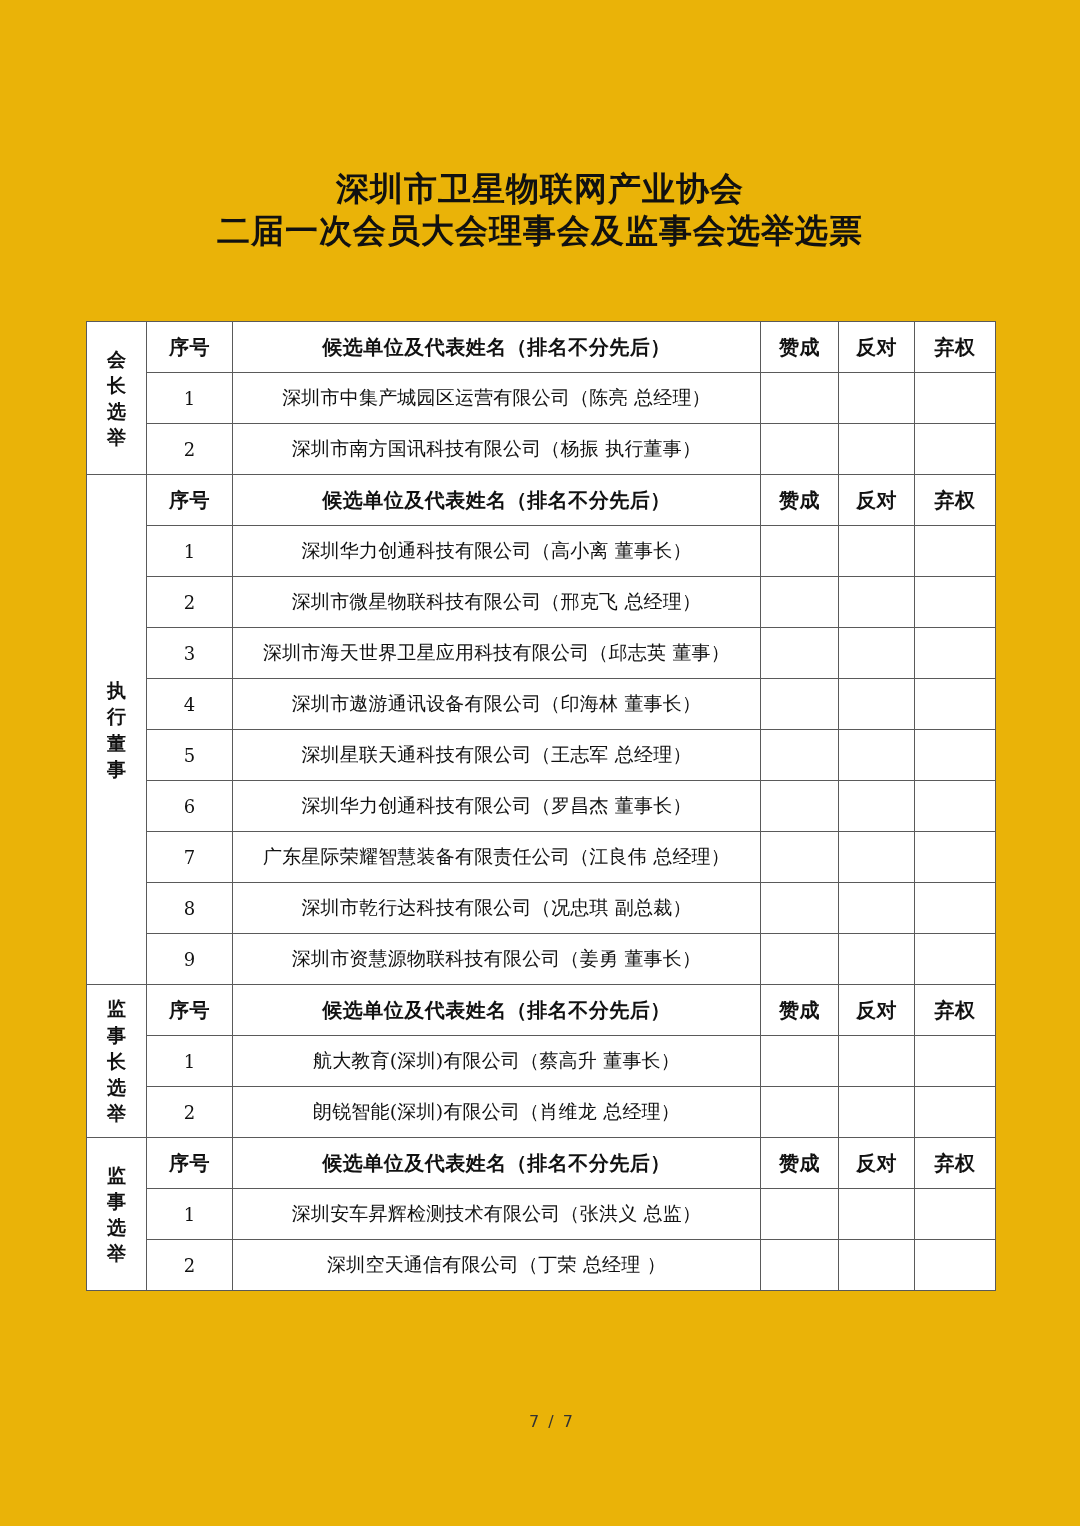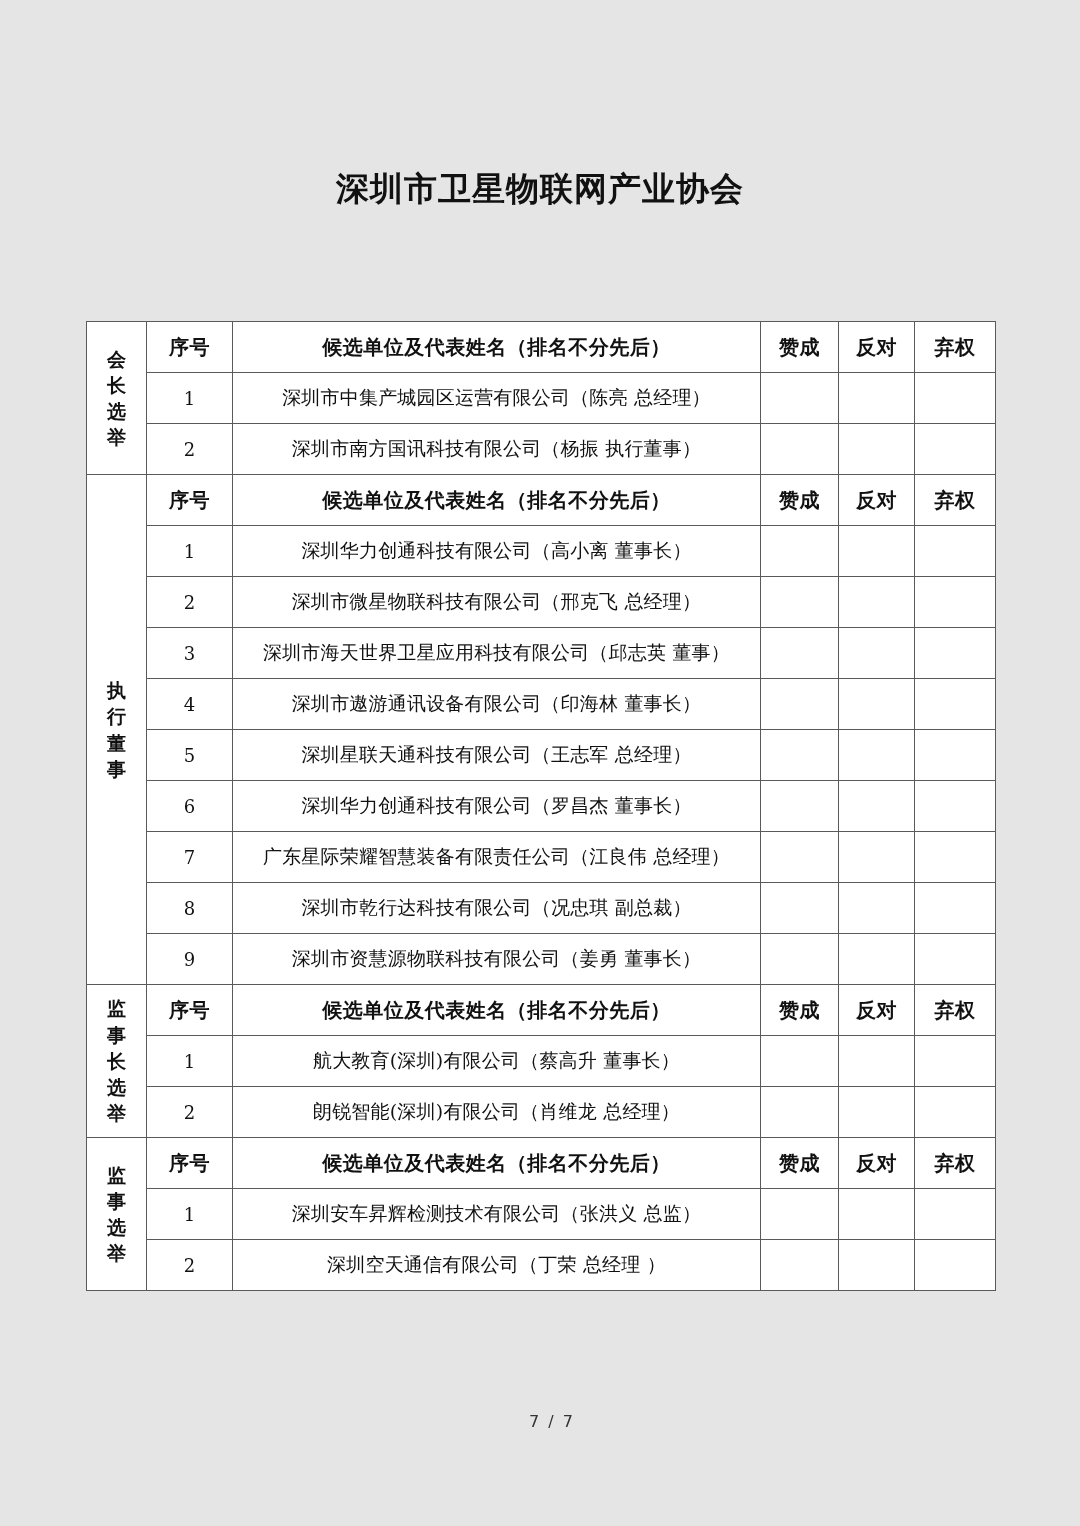--- a/index.html
+++ b/index.html
@@ -15,21 +15,21 @@
     position: relative;
     overflow: hidden;
   }
 
   .page {
     position: absolute;
     left: 0;
     top: 0;
     width: 1080px;
     height: 1526px;
-    background: #e5e5e5;
+    background: #eab308;
   }
 
   
   .title-block {
     position: absolute;
     left: 0;
     top: 168px;
     width: 1080px;
     text-align: center;
   }
@@ -126,20 +126,21 @@
     margin-left: 12px;
   }
 </style>
 </head>
 <body>
 
 <div class="page">
 
   <div class="title-block">
     <div class="title-line title-line-1">深圳市卫星物联网产业协会</div>
+    <div class="title-line title-line-2">二届一次会员大会理事会及监事会选举选票</div>
   </div>
 
   <table class="ballot-table">
     <colgroup>
       <col class="col-group">
       <col class="col-index">
       <col class="col-name">
       <col class="col-vote">
       <col class="col-vote-2">
       <col class="col-vote-3">

